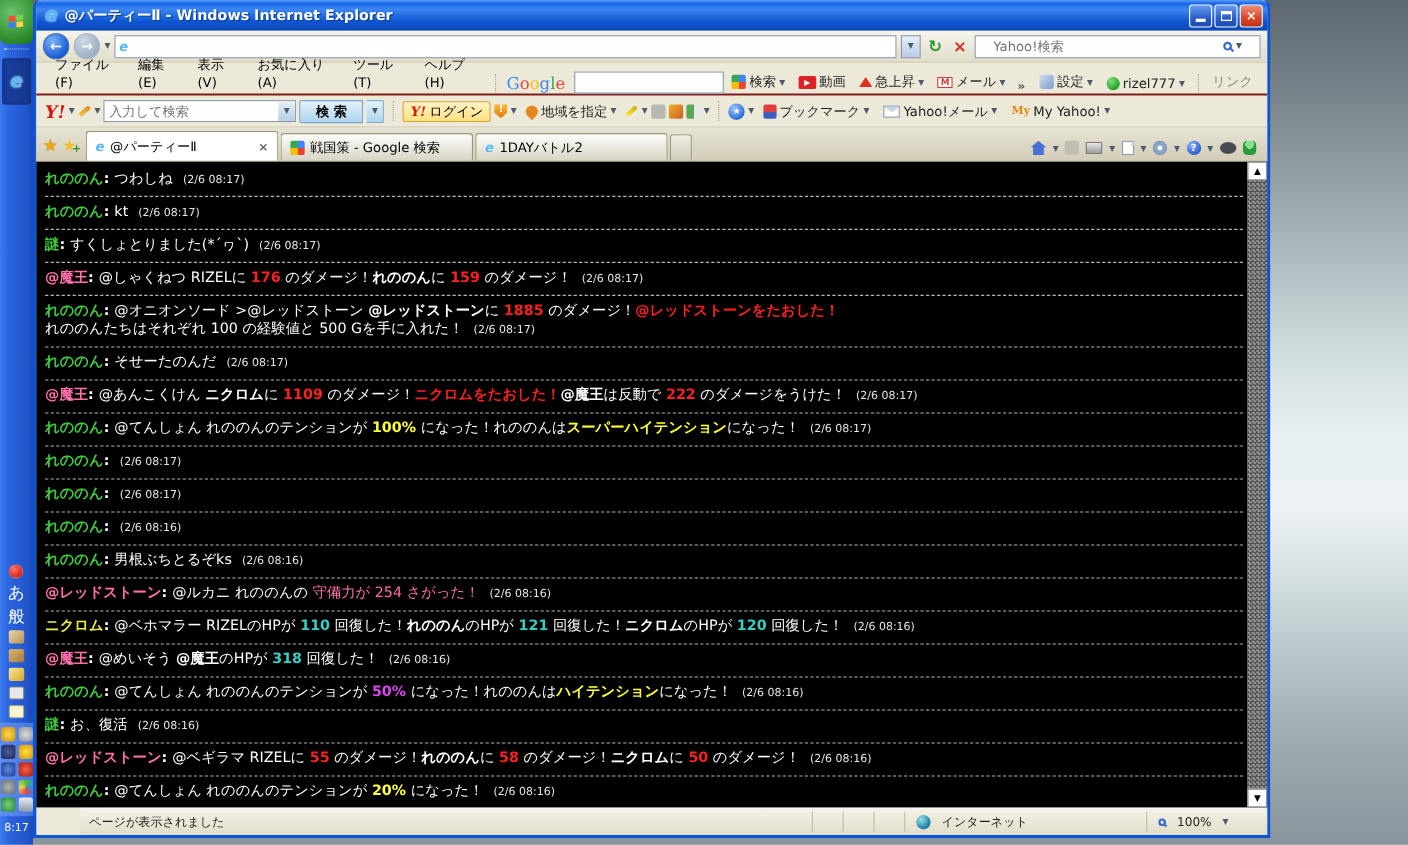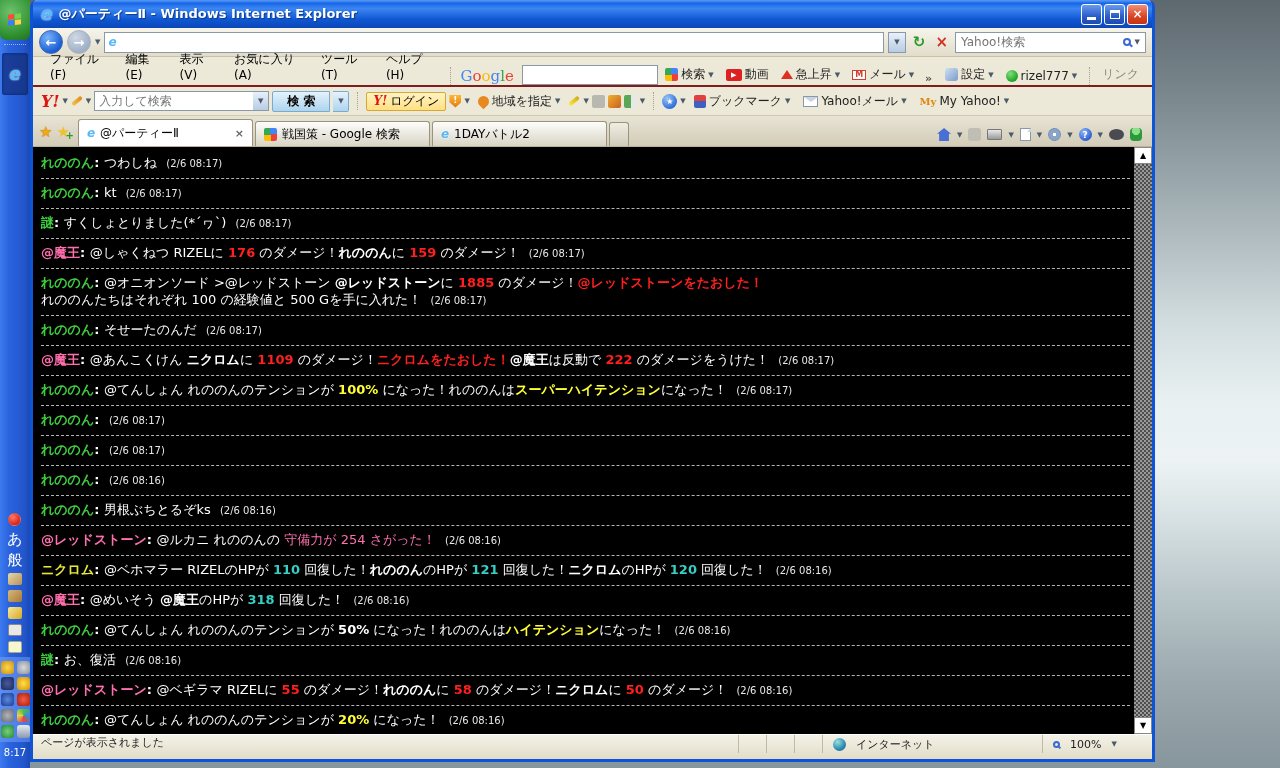--- a/index.html
+++ b/index.html
@@ -55,21 +55,21 @@
   .addr-row { height:29px; flex:none; background:linear-gradient(180deg,#f6f4ec,#e2ddca); display:flex; align-items:center; padding:0 6px; gap:4px; border-bottom:1px solid #c8c2aa; }
   .navcircle { width:24px; height:24px; border-radius:50%; display:flex; align-items:center; justify-content:center; color:#fff; font-size:13px; font-weight:bold; flex:none; }
   .back { background:radial-gradient(circle at 35% 30%,#7ab4fa,#1b5ed6 70%,#0d46b0); border:1px solid #3a6ab8; }
   .fwd { background:radial-gradient(circle at 35% 30%,#cfd9e6,#9fb0c4 70%); border:1px solid #aab4c0; color:#fff; }
   .tiny-caret { font-size:7px; color:#4a5a6a; }
   .addr-field { flex:1; height:21px; background:#fff; border:1px solid #8a98a8; display:flex; align-items:center; padding:0 3px; gap:4px; }
   .addr-field input { border:none; outline:none; flex:1; font-size:12px; font-family:"DejaVu Sans",sans-serif; color:#000; background:transparent; }
   .combo-btn { width:18px; height:21px; background:linear-gradient(180deg,#e8f0fa,#b8cce4); border:1px solid #8a98a8; display:flex; align-items:center; justify-content:center; }
   .refresh-ico { color:#2a9a2a; font-size:15px; font-weight:bold; padding:0 3px; }
   .stop-ico { color:#d03020; font-size:15px; font-weight:bold; padding:0 3px; }
-  .ysearch { width:191px; height:21px; background:#fff; border:1px solid #8a98a8; display:flex; align-items:center; padding:0 5px; flex:none; }
+  .ysearch { width:260px; height:21px; background:#fff; border:1px solid #8a98a8; display:flex; align-items:center; padding:0 16px; flex:none; }
   .ysearch input { border:none; outline:none; flex:1; font-size:12px; font-family:"DejaVu Sans",sans-serif; background:transparent; }
   .mag { position:relative; width:8px; height:8px; border:2px solid #3a6ad4; border-radius:50%; flex:none; margin:0 4px; }
   .mag::after { content:""; position:absolute; width:5px; height:2px; background:#3a6ad4; transform:rotate(45deg); right:-4px; bottom:-2px; }
   
   .menu-row { height:30px; flex:none; background:#ece9d8; display:flex; align-items:flex-end; padding:0 8px; gap:2px; border-bottom:2px solid #7f1d1d; }
   .menu-item { font-size:12px; color:#000; padding:3px 9px; }
   .vsep { width:1px; height:18px; border-left:1px dotted #a8a088; margin:0 5px; }
   .glogo { font-weight:normal; font-size:15px; letter-spacing:0; margin:0 6px 0 2px; font-family:"DejaVu Serif",serif; }
   .ginput { width:150px; height:20px; border:1px solid #8a98a8; background:#fff; }
   .tb-item { display:flex; align-items:center; gap:3px; font-size:12px; color:#222; padding:2px 5px; white-space:nowrap; }
@@ -131,21 +131,21 @@
   .content { flex:1; background:#000; position:relative; overflow:hidden; }
   .chat-log { position:absolute; left:0; top:0; right:18px; bottom:0; padding:2px 4px 0 8px; overflow:hidden; }
   .chat-row { border-bottom:1px dashed #b4b4b4; padding:5px 0 6px; font-size:13px; line-height:17px; color:#fff; }
   .chat-name { font-weight:bold; }
   .chat-time { font-size:10px; color:#e8e8e8; margin-left:5px; }
   .scrollbar { position:absolute; right:0; top:0; bottom:0; width:18px; background:#2a2a2a; display:flex; flex-direction:column; }
   .scroll-btn { height:17px; background:#fff; border:1px solid #888; color:#000; font-size:8px; display:flex; align-items:center; justify-content:center; flex:none; }
   .scroll-track { flex:1; background:#777;
     background-image:conic-gradient(#9a9a9a 25%,#4e4e4e 0 50%,#9a9a9a 0 75%,#4e4e4e 0); background-size:4px 4px; }
   
-  .statusbar { height:25px; flex:none; background:linear-gradient(180deg,#f4f2e8,#e2ddc8); border-top:1px solid #fff; display:flex; align-items:flex-start; font-size:11px; color:#222; }
+  .statusbar { height:25px; flex:none; background:linear-gradient(180deg,#f4f2e8,#e2ddc8); border-top:1px solid #fff; display:flex; align-items:center; font-size:11px; color:#222;margin-left:40px; }
   .status-msg { flex:1; padding:0 8px; }
   .status-cell { border-left:1px solid #c0baa4; height:18px; display:flex; align-items:center; padding:0 10px; gap:10px; }
   .status-cell.empty { width:28px; padding:0; }
   .globe-ico { width:13px; height:13px; border-radius:50%; background:radial-gradient(circle at 35% 30%,#9ae0e0,#2a8ab0 60%,#1a5a80); }
   .zoom-mag { position:relative; width:7px; height:7px; border:2px solid #3a6ad4; border-radius:50%; }
   .zoom-mag::after { content:""; position:absolute; width:4px; height:2px; background:#3a6ad4; transform:rotate(45deg); right:-3px; bottom:-2px; }
 </style>
 </head>
 <body>
 
@@ -370,21 +370,21 @@
           <div class="chat-row"><span class="chat-name" style="color: rgb(62, 204, 62);">れののん</span><span class="chat-name">: </span><span>そせーたのんだ </span><span class="chat-time">(2/6 08:17)</span></div>
           <div class="chat-row"><span class="chat-name" style="color: rgb(255, 111, 174);">@魔王</span><span class="chat-name">: </span><span>@あんこくけん </span><span style="font-weight: bold;">ニクロム</span><span>に </span><span style="color: rgb(255, 31, 31); font-weight: bold;">1109</span><span> のダメージ！</span><span style="color: rgb(255, 31, 31); font-weight: bold;">ニクロムをたおした！</span><span style="font-weight: bold;">@魔王</span><span>は反動で </span><span style="color: rgb(255, 31, 31); font-weight: bold;">222</span><span> のダメージをうけた！ </span><span class="chat-time">(2/6 08:17)</span></div>
           <div class="chat-row"><span class="chat-name" style="color: rgb(62, 204, 62);">れののん</span><span class="chat-name">: </span><span>@てんしょん れののんのテンションが </span><span style="color: rgb(255, 255, 51); font-weight: bold;">100%</span><span> になった！れののんは</span><span style="color: rgb(255, 255, 51); font-weight: bold;">スーパーハイテンション</span><span>になった！ </span><span class="chat-time">(2/6 08:17)</span></div>
           <div class="chat-row"><span class="chat-name" style="color: rgb(62, 204, 62);">れののん</span><span class="chat-name">: </span><span class="chat-time">(2/6 08:17)</span></div>
           <div class="chat-row"><span class="chat-name" style="color: rgb(62, 204, 62);">れののん</span><span class="chat-name">: </span><span class="chat-time">(2/6 08:17)</span></div>
           <div class="chat-row"><span class="chat-name" style="color: rgb(62, 204, 62);">れののん</span><span class="chat-name">: </span><span class="chat-time">(2/6 08:16)</span></div>
           <div class="chat-row"><span class="chat-name" style="color: rgb(62, 204, 62);">れののん</span><span class="chat-name">: </span><span>男根ぶちとるぞks </span><span class="chat-time">(2/6 08:16)</span></div>
           <div class="chat-row"><span class="chat-name" style="color: rgb(255, 111, 174);">@レッドストーン</span><span class="chat-name">: </span><span>@ルカニ れののんの </span><span style="color: rgb(255, 111, 174);">守備力が 254 さがった！ </span><span class="chat-time">(2/6 08:16)</span></div>
           <div class="chat-row"><span class="chat-name" style="color: rgb(232, 232, 60);">ニクロム</span><span class="chat-name">: </span><span>@ベホマラー RIZELのHPが </span><span style="color: rgb(53, 207, 198); font-weight: bold;">110</span><span> 回復した！</span><span style="font-weight: bold;">れののん</span><span>のHPが </span><span style="color: rgb(53, 207, 198); font-weight: bold;">121</span><span> 回復した！</span><span style="font-weight: bold;">ニクロム</span><span>のHPが </span><span style="color: rgb(53, 207, 198); font-weight: bold;">120</span><span> 回復した！ </span><span class="chat-time">(2/6 08:16)</span></div>
           <div class="chat-row"><span class="chat-name" style="color: rgb(255, 111, 174);">@魔王</span><span class="chat-name">: </span><span>@めいそう </span><span style="font-weight: bold;">@魔王</span><span>のHPが </span><span style="color: rgb(53, 207, 198); font-weight: bold;">318</span><span> 回復した！ </span><span class="chat-time">(2/6 08:16)</span></div>
-          <div class="chat-row"><span class="chat-name" style="color: rgb(62, 204, 62);">れののん</span><span class="chat-name">: </span><span>@てんしょん れののんのテンションが </span><span style="color: #ffffff; font-weight: bold;">50%</span><span> になった！れののんは</span><span style="color: rgb(255, 255, 51); font-weight: bold;">ハイテンション</span><span>になった！ </span><span class="chat-time">(2/6 08:16)</span></div>
+          <div class="chat-row"><span class="chat-name" style="color: rgb(62, 204, 62);">れののん</span><span class="chat-name">: </span><span>@てんしょん れののんのテンションが </span><span style="color: #d946ef; font-weight: bold;">50%</span><span> になった！れののんは</span><span style="color: rgb(255, 255, 51); font-weight: bold;">ハイテンション</span><span>になった！ </span><span class="chat-time">(2/6 08:16)</span></div>
           <div class="chat-row"><span class="chat-name" style="color: rgb(62, 204, 62);">謎</span><span class="chat-name">: </span><span>お、復活 </span><span class="chat-time">(2/6 08:16)</span></div>
           <div class="chat-row"><span class="chat-name" style="color: rgb(255, 111, 174);">@レッドストーン</span><span class="chat-name">: </span><span>@ベギラマ RIZELに </span><span style="color: rgb(255, 31, 31); font-weight: bold;">55</span><span> のダメージ！</span><span style="font-weight: bold;">れののん</span><span>に </span><span style="color: rgb(255, 31, 31); font-weight: bold;">58</span><span> のダメージ！</span><span style="font-weight: bold;">ニクロム</span><span>に </span><span style="color: rgb(255, 31, 31); font-weight: bold;">50</span><span> のダメージ！ </span><span class="chat-time">(2/6 08:16)</span></div>
           <div class="chat-row"><span class="chat-name" style="color: rgb(62, 204, 62);">れののん</span><span class="chat-name">: </span><span>@てんしょん れののんのテンションが </span><span style="color: rgb(255, 255, 51); font-weight: bold;">20%</span><span> になった！ </span><span class="chat-time">(2/6 08:16)</span></div>
         </div>
       <div class="scrollbar">
         <span class="scroll-btn">▲</span>
         <span class="scroll-track"></span>
         <span class="scroll-btn">▼</span>
       </div>
     </div>

